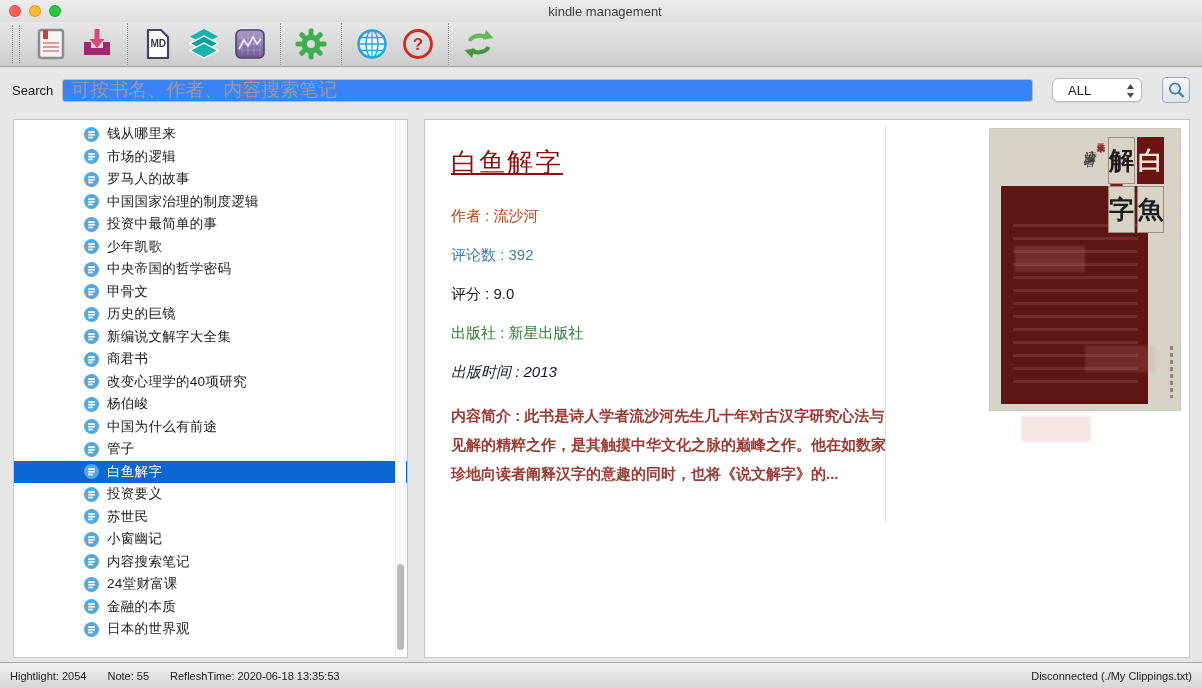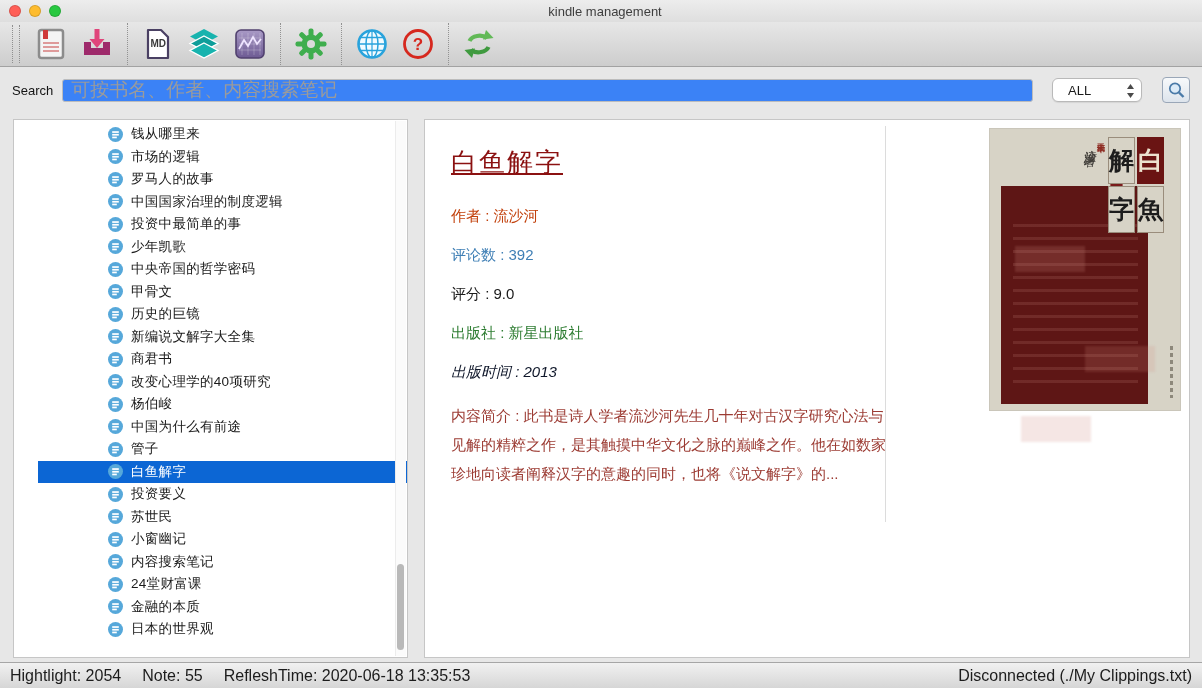--- a/index.html
+++ b/index.html
@@ -55,21 +55,21 @@
   .search-btn {
     width:28px; height:26px; margin-left:20px;
     background:linear-gradient(#f7f9fb,#dde4ec); border:1px solid #9aa7b8; border-radius:4px;
     display:flex; align-items:center; justify-content:center;
   }
 
   
   .main { position:absolute; left:0; top:112px; right:0; bottom:26px; background:#e7e7e7; }
 
   .panel { position:absolute; background:#fff; border:1px solid #c6c6c6; }
-  .sidebar { left:13px; top:7px; width:395px; bottom:4px; overflow:hidden;padding-left:24px; }
+  .sidebar { left:13px; top:7px; width:395px; bottom:4px; overflow:hidden; }
   .content { left:424px; right:12px; top:7px; bottom:4px; overflow:hidden; }
 
   
   .booklist { padding-top:3px; }
   .row {
     height:22.5px; display:flex; align-items:center;
     padding-left:70px; font-size:13.5px; white-space:nowrap; cursor:default;
   }
   .row .doc-ico { flex:0 0 15px; margin-right:8px; }
   .row.selected { background:var(--selection,#0c66d4); color:#fff; }
@@ -134,21 +134,21 @@
   }
   .cover .publisher-micro {
     position:absolute; right:8px; top:218px; width:3px; height:52px;
     background:repeating-linear-gradient(to bottom,#8d887b 0 4px, transparent 4px 7px);
   }
 
   
   .statusbar {
     position:absolute; left:0; right:0; bottom:0; height:26px;
     background:linear-gradient(#f1f1f1,#d6d6d6); border-top:1px solid #a6a6a6;
-    display:flex; align-items:center; font-size:16px; color:#1c1c1c; padding:0 10px;
+    display:flex; align-items:center; font-size:11px; color:#1c1c1c; padding:0 10px;
   }
   .statusbar .s-item { margin-right:21px; }
   .statusbar .s-right { margin-left:auto; }
 </style>
 </head>
 <body>
 
 <div class="window">
 
   <div class="titlebar">
@@ -523,21 +523,21 @@
   <div class="field" style="color: #c2410c;"><span class="f-label">作者</span><span class="f-sep"> : </span><span class="f-value">流沙河</span></div>
 
   <div class="field" style="color: rgb(63, 127, 181);"><span class="f-label">评论数</span><span class="f-sep"> : </span><span class="f-value">392</span></div>
 
   <div class="field" style="color: rgb(26, 26, 26);"><span class="f-label">评分</span><span class="f-sep"> : </span><span class="f-value">9.0</span></div>
 
   <div class="field" style="color: rgb(46, 125, 50);"><span class="f-label">出版社</span><span class="f-sep"> : </span><span class="f-value">新星出版社</span></div>
 
   <div class="field" style="color: #0f172a; font-style: italic;"><span class="f-label">出版时间</span><span class="f-sep"> : </span><span class="f-value">2013</span></div>
 
-  <div class="field summary" style="color: rgb(156, 59, 51);"><span class="f-label">内容简介</span><span class="f-sep"> : </span><span class="f-value">此书是诗人学者流沙河先生几十年对古汉字研究心法与见解的精粹之作，是其触摸中华文化之脉的巅峰之作。他在如数家珍地向读者阐释汉字的意趣的同时，也将《说文解字》的...</span></div>
+  <div class="field summary" style="color: rgb(156, 59, 51); font-weight: bold;"><span class="f-label">内容简介</span><span class="f-sep"> : </span><span class="f-value">此书是诗人学者流沙河先生几十年对古汉字研究心法与见解的精粹之作，是其触摸中华文化之脉的巅峰之作。他在如数家珍地向读者阐释汉字的意趣的同时，也将《说文解字》的...</span></div>
 </div>
       </div>
       <div class="v-divider"></div>
 
       <div class="cover">
         <div class="maroon"></div>
         <div class="signature">流沙河著</div>
         <div class="stamp">手稿本</div>
         <div class="seal"></div>
         <div class="tiles" id="cover-tiles">

